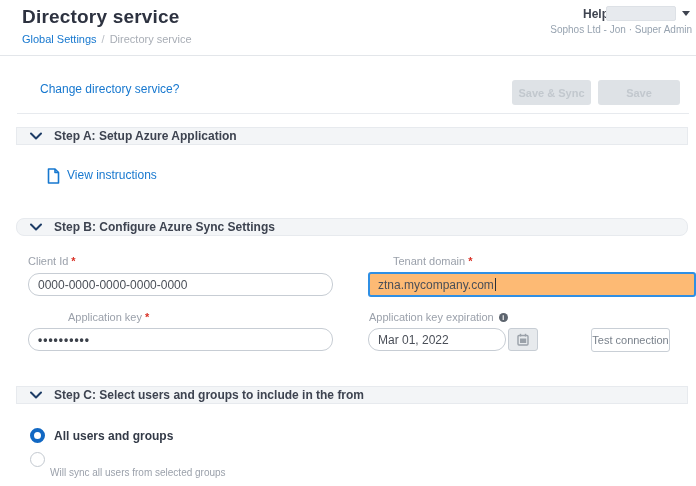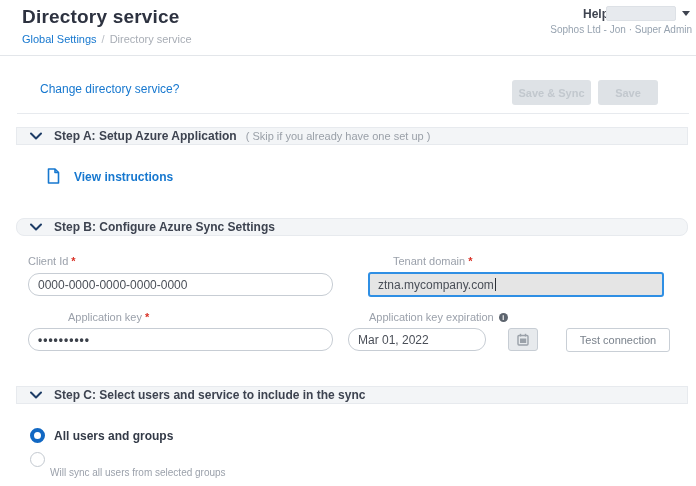--- a/index.html
+++ b/index.html
@@ -21,50 +21,50 @@
   .account { top:24px; right:4px; font-size:10px; color:#97a3b0; }
 
   .sep { height:1px; background:#e3e6ea; }
   .sep1 { left:0; top:55px; width:696px; }
   .sep2 { left:17px; top:113px; width:672px; background:#e7eaee; }
 
   
   .change-link { left:40px; top:82px; font-size:12px; color:#1778cf; text-decoration:none; cursor:pointer; }
   .btn-disabled { height:25px; background:#dee2e6; color:#c2c8ce; font-size:11px; font-weight:700; border-radius:3px; display:flex; align-items:center; justify-content:center; cursor:default; }
   .btn-savesync { left:512px; top:80px; width:79px; }
-  .btn-save { left:598px; top:80px; width:60px; }
+  .btn-save { left:598px; top:80px; width:82px; }
 
   
   .bar { left:16px; width:672px; height:18px; background:#f3f5f7; border:1px solid #e7eaee; display:flex; align-items:center; padding-left:13px; cursor:pointer; }
   .bar-a { top:127px; } .bar-b { top:218px;border-radius:8px; } .bar-c { top:386px; }
   .chev { margin-right:12px; flex:0 0 auto; }
   .bar-title { font-size:12px; font-weight:700; color:#3d4350; }
   .bar-hint { font-size:11px; color:#9aa0a8; margin-left:9px; }
 
   
-  .view-instructions { left:47px; top:168px; display:flex; align-items:flex-end; gap:14px; cursor:pointer;font-weight:bold; }
+  .view-instructions { left:47px; top:168px; display:flex; align-items:flex-start; gap:7px; cursor:pointer; }
   .view-instructions span { font-size:12px; color:#1778cf; }
 
   
   .flabel { font-size:11px; color:#9ba1ab; display:flex; align-items:center; gap:3px; }
   .req { color:#d93025; font-weight:700; }
   .l-clientid { left:28px; top:255px; }
   .l-tenant   { left:369px; top:255px;margin-left:24px; }
   .l-appkey   { left:28px; top:311px;margin-left:40px; }
   .l-expire   { left:369px; top:311px; }
   .info-dot { width:9px; height:9px; border-radius:50%; background:#5d646e; color:#fff; font-size:7px; line-height:9px; text-align:center; font-weight:700; display:inline-block; margin-left:2px; font-style:normal; }
 
   .tinput { border:1px solid #c7cdd4; border-radius:11px; height:23px; font-size:12px; color:#4a4f58; padding:0 9px; font-family:"Liberation Sans","DejaVu Sans",sans-serif; background:#fff; outline:none; }
   .i-clientid { left:28px; top:273px; width:305px; }
-  .i-tenant { left:368px; top:272px; width:296px; height:25px; border:2px solid #2f8fe4; display:flex; align-items:center; padding:0 8px; font-size:12px; color:#4a4f58; background:#e5e5e5; border-radius:3px; cursor:text; }
+  .i-tenant { left:368px; top:272px; width:328px; height:25px; border:2px solid #2f8fe4; display:flex; align-items:center; padding:0 8px; font-size:12px; color:#4a4f58; background:#fdba74; border-radius:3px; cursor:text; }
   .text-caret { width:1px; height:13px; background:#2c3037; margin-left:1px; }
   .i-appkey { left:28px; top:328px; width:305px; letter-spacing:1px; font-weight:700; color:#3c414a; }
-  .i-date { left:348px; top:328px; width:138px; }
+  .i-date { left:368px; top:328px; width:138px; }
   .cal-btn { left:508px; top:328px; width:30px; height:23px; background:#e7eaed; border:1px solid #c7cdd4; border-radius:3px; display:flex; align-items:center; justify-content:center; cursor:pointer; }
-  .btn-test { left:566px; top:328px; width:104px; height:24px; background:#fff; border:1px solid #c9cfd6; border-radius:3px; font-size:11px; color:#7a828c; display:flex; align-items:center; justify-content:center; cursor:pointer; }
+  .btn-test { left:591px; top:328px; width:79px; height:24px; background:#fff; border:1px solid #c9cfd6; border-radius:3px; font-size:11px; color:#7a828c; display:flex; align-items:center; justify-content:center; cursor:pointer; }
 
   
   .option { display:flex; align-items:center; gap:9px; cursor:pointer; }
   .opt-1 { left:30px; top:428px; }
   .opt-2 { left:30px; top:452px; }
   .radio { width:15px; height:15px; border-radius:50%; background:#fff; flex:0 0 auto; }
   .radio.on { border:4.5px solid #1268c3; }
   .radio.off { border:1.5px solid #c3c9d0; }
   .opt-label { font-size:12px; font-weight:700; color:#333a47; }
   .opt-sub { left:50px; top:467px; font-size:10px; color:#9ba1ab; }
@@ -88,21 +88,20 @@
 <a class="abs change-link">Change directory service?</a>
 <div class="abs btn-disabled btn-savesync">Save &amp; Sync</div>
 <div class="abs btn-disabled btn-save">Save</div>
 <div class="abs sep sep2"></div>
 
 <div class="abs bar bar-a">
   <svg class="chev" width="12" height="8" viewBox="0 0 12 8">
       <polyline points="1,1.5 6,6.5 11,1.5" fill="none" stroke="#1d3c66" stroke-width="2" stroke-linecap="round" stroke-linejoin="round"></polyline>
     </svg>
   <span class="bar-title">Step A: Setup Azure Application</span>
-  <span class="bar-hint">( Skip if you already have one set up )</span>
 </div>
 <div class="abs view-instructions">
   <svg width="13" height="16" viewBox="0 0 13 16">
       <path d="M1.5 1 H8 L11.5 4.5 V15 H1.5 Z" fill="none" stroke="#1778cf" stroke-width="1.6" stroke-linejoin="round"></path>
       <path d="M8 1 V4.5 H11.5" fill="none" stroke="#1778cf" stroke-width="1.6" stroke-linejoin="round"></path>
     </svg>
   <span>View instructions</span>
 </div>
 
 <div class="abs bar bar-b">
@@ -145,21 +144,21 @@
       <line x1="8.5" y1="0.8" x2="8.5" y2="3.5" stroke="#9aa1a9" stroke-width="1.4"></line>
       <rect x="3" y="5.5" width="6.2" height="4.5" fill="#9aa1a9"></rect>
     </svg>
 </div>
 <div class="abs btn-test">Test connection</div>
 
 <div class="abs bar bar-c">
   <svg class="chev" width="12" height="8" viewBox="0 0 12 8">
       <polyline points="1,1.5 6,6.5 11,1.5" fill="none" stroke="#1d3c66" stroke-width="2" stroke-linecap="round" stroke-linejoin="round"></polyline>
     </svg>
-  <span class="bar-title">Step C: Select users and service to include in the sync</span>
+  <span class="bar-title">Step C: Select users and groups to include in the from</span>
 </div>
 
 <div class="abs option opt-1">
   <span class="radio on"></span>
   <span class="opt-label">All users and groups</span>
 </div>
 <div class="abs option opt-2">
   <span class="radio off"></span>
 </div>
 <div class="abs opt-sub">Will sync all users from selected groups</div>

